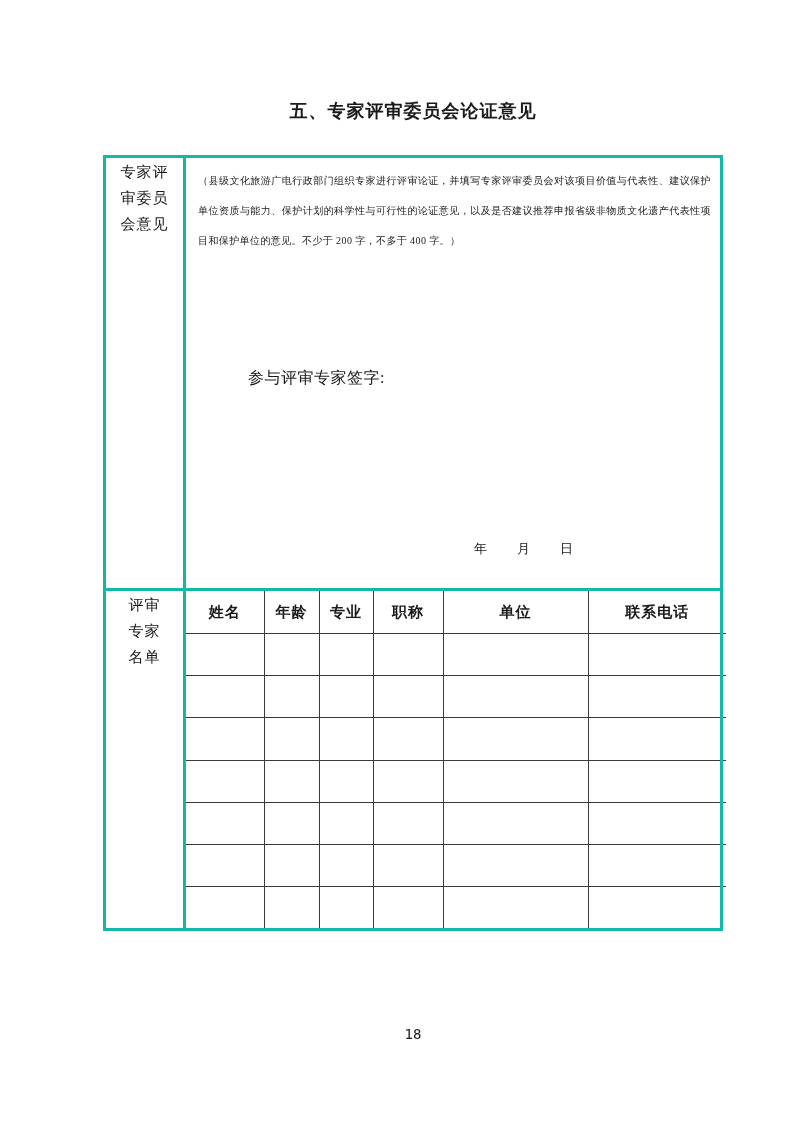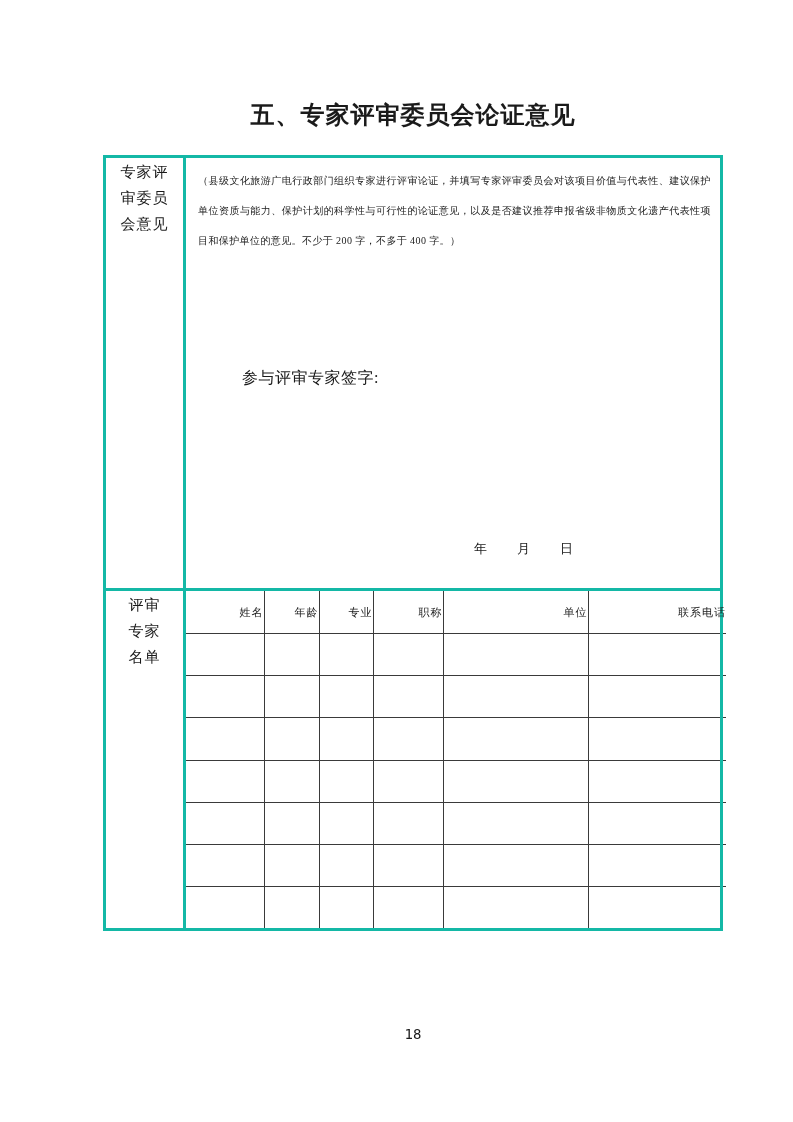--- a/index.html
+++ b/index.html
@@ -9,21 +9,21 @@
     margin:0 auto;
     background:#ffffff;
     font-family:"Liberation Serif","DejaVu Serif",serif;
     color:#1a1a1a;
     overflow:hidden;
   }
   .title {
     position:absolute; top:99px; left:103px; width:620px;
     text-align:center;
     font-family:"Liberation Sans","DejaVu Sans",sans-serif;
-    font-weight:bold; font-size:24px; letter-spacing:1px;
+    font-weight:bold; font-size:18px; letter-spacing:1px;
   }
   table.form {
     position:absolute; top:155px; left:103px;
     width:620px;
     border-collapse:collapse;
     table-layout:fixed;
   }
   table.form > tbody > tr > td { border:3px solid #14b8a6; vertical-align:top; }
   td.label-cell {
     width:75px;
@@ -31,36 +31,36 @@
     font-size:15px; line-height:26px; letter-spacing:1px;
   }
   .label-text { white-space:pre-line; }
   td.opinion-cell { height:430px; position:relative; padding:0; }
   .instructions {
     margin:8px 9px 0 12px;
     font-size:10px; line-height:30px;
     text-align:justify; text-justify:inter-character;
     letter-spacing:0.4px;
   }
-  .signature-line { position:absolute; left:56px; top:210px; font-size:16px; letter-spacing:0.5px; }
+  .signature-line { position:absolute; left:62px; top:210px; font-size:16px; letter-spacing:0.5px; }
   .date-line { position:absolute; left:288px; top:382px; font-size:13px; }
   .date-line span + span { margin-left:30px; }
   td.experts-cell { padding:0; height:337px; }
   table.inner {
     width:100%; height:100%;
     border-collapse:collapse; table-layout:fixed;
   }
   table.inner th, table.inner td { border:1px solid #3a3a3a; padding:0; }
   table.inner tr:first-child > * { border-top:none; }
   table.inner tr:last-child > * { border-bottom:none; }
   table.inner tr > *:first-child { border-left:none; }
   table.inner tr > *:last-child { border-right:none; }
   table.inner th {
-    height:42px; font-weight:normal; font-size:11px;
-    letter-spacing:1px; text-align:right; vertical-align:middle;
+    height:42px; font-weight:bold; font-size:15px;
+    letter-spacing:1px; text-align:center; vertical-align:middle;
   }
   table.inner td { height:41px; }
   .note {
     position:absolute; top:930px; left:150px;
     font-size:15px; letter-spacing:0.5px;
   }
   .page-number {
     position:absolute; top:1026px; left:103px; width:620px;
     text-align:center;
     font-family:"DejaVu Sans Mono","Liberation Mono",monospace;

